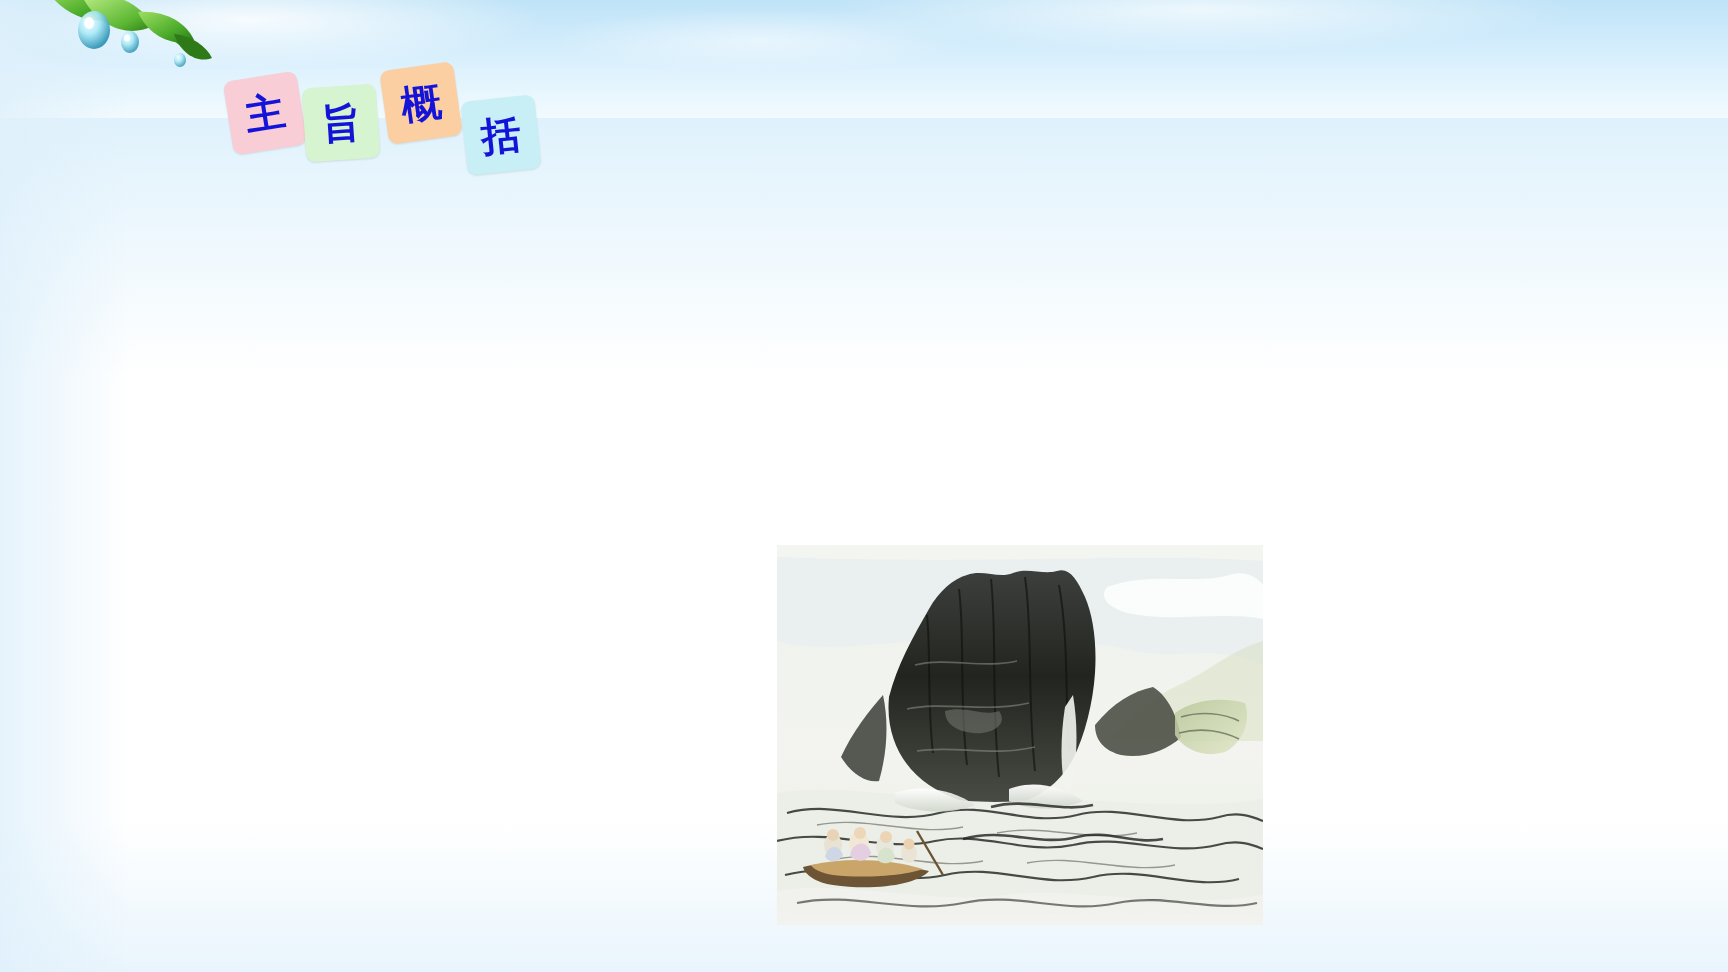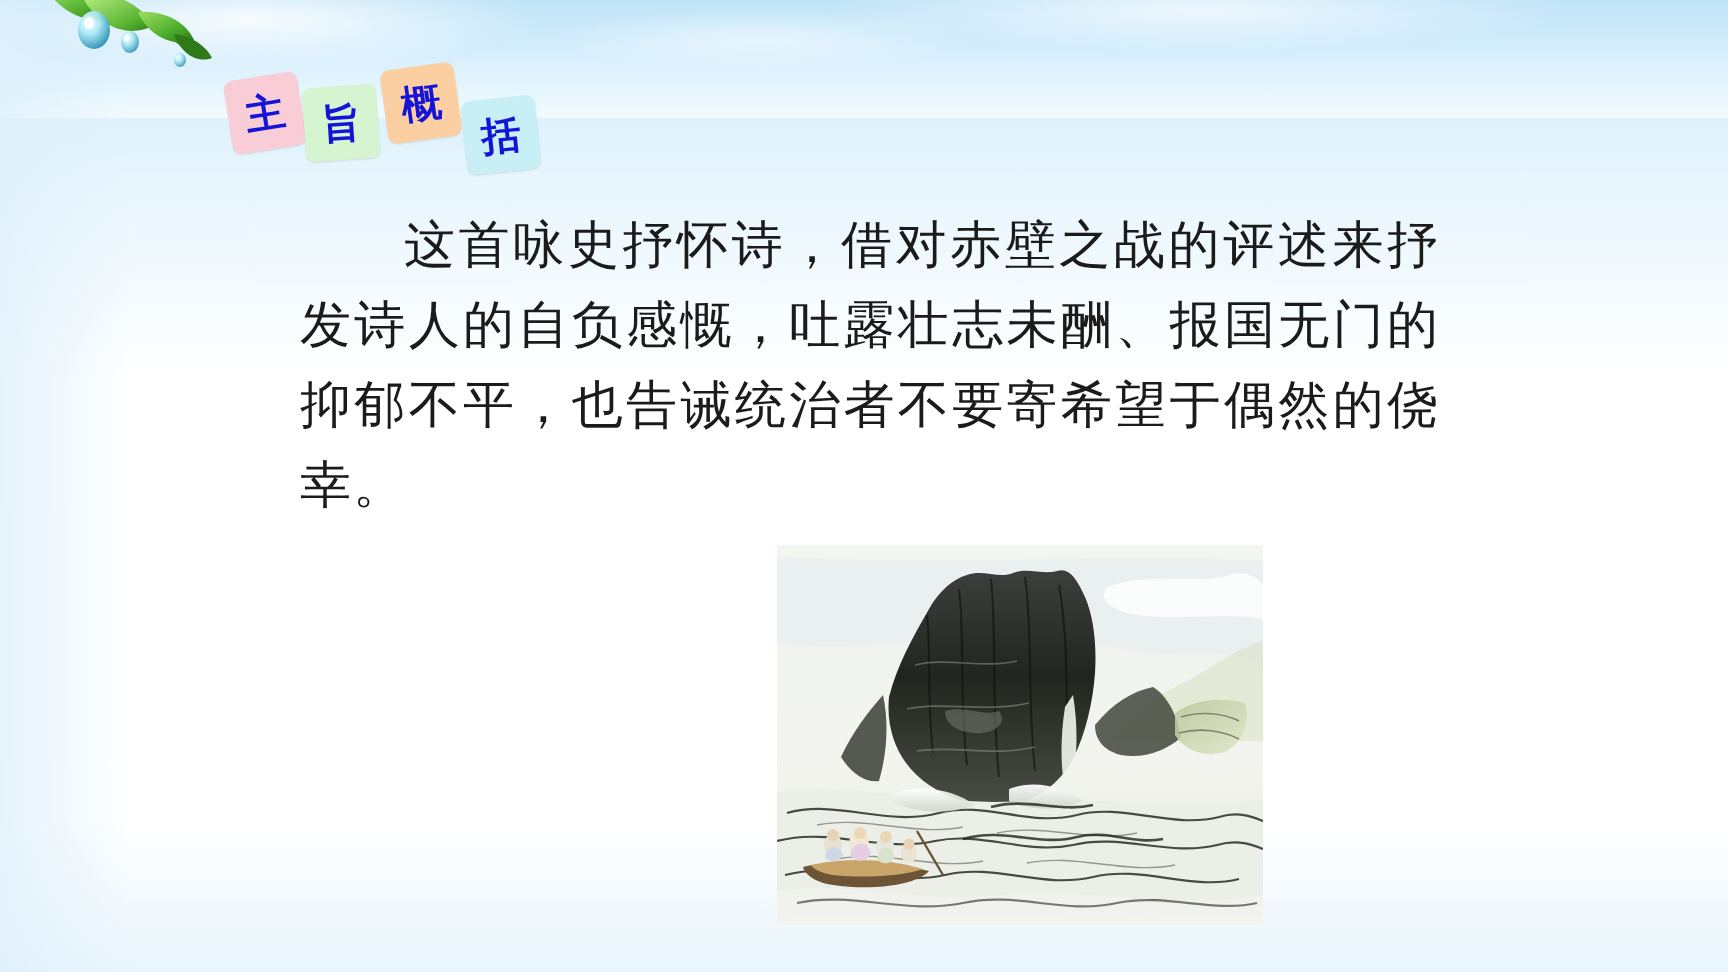--- a/index.html
+++ b/index.html
@@ -190,21 +190,20 @@
       <span>旨</span>
     </div>
     <div class="tile tile-3">
       <span>概</span>
     </div>
     <div class="tile tile-4">
       <span>括</span>
     </div>
   </div>
 
-  <div class="body-text">这首咏史抒怀诗，借对赤壁之战的评述来抒发诗人的自负感慨，吐露壮志未酬、报国无门的抑郁不平，也告诫统治者不要寄希望于偶然的侥幸。</div>
 
   <div class="illustration">
     <svg width="486" height="380" viewBox="0 0 486 380">
       <defs>
         <linearGradient id="paper" x1="0" y1="0" x2="0" y2="1">
           <stop offset="0%" stop-color="#eef1ec"></stop>
           <stop offset="55%" stop-color="#f3f4ef"></stop>
           <stop offset="100%" stop-color="#e9ece3"></stop>
         </linearGradient>
         <linearGradient id="cliffg" x1="0" y1="0" x2="0" y2="1">

